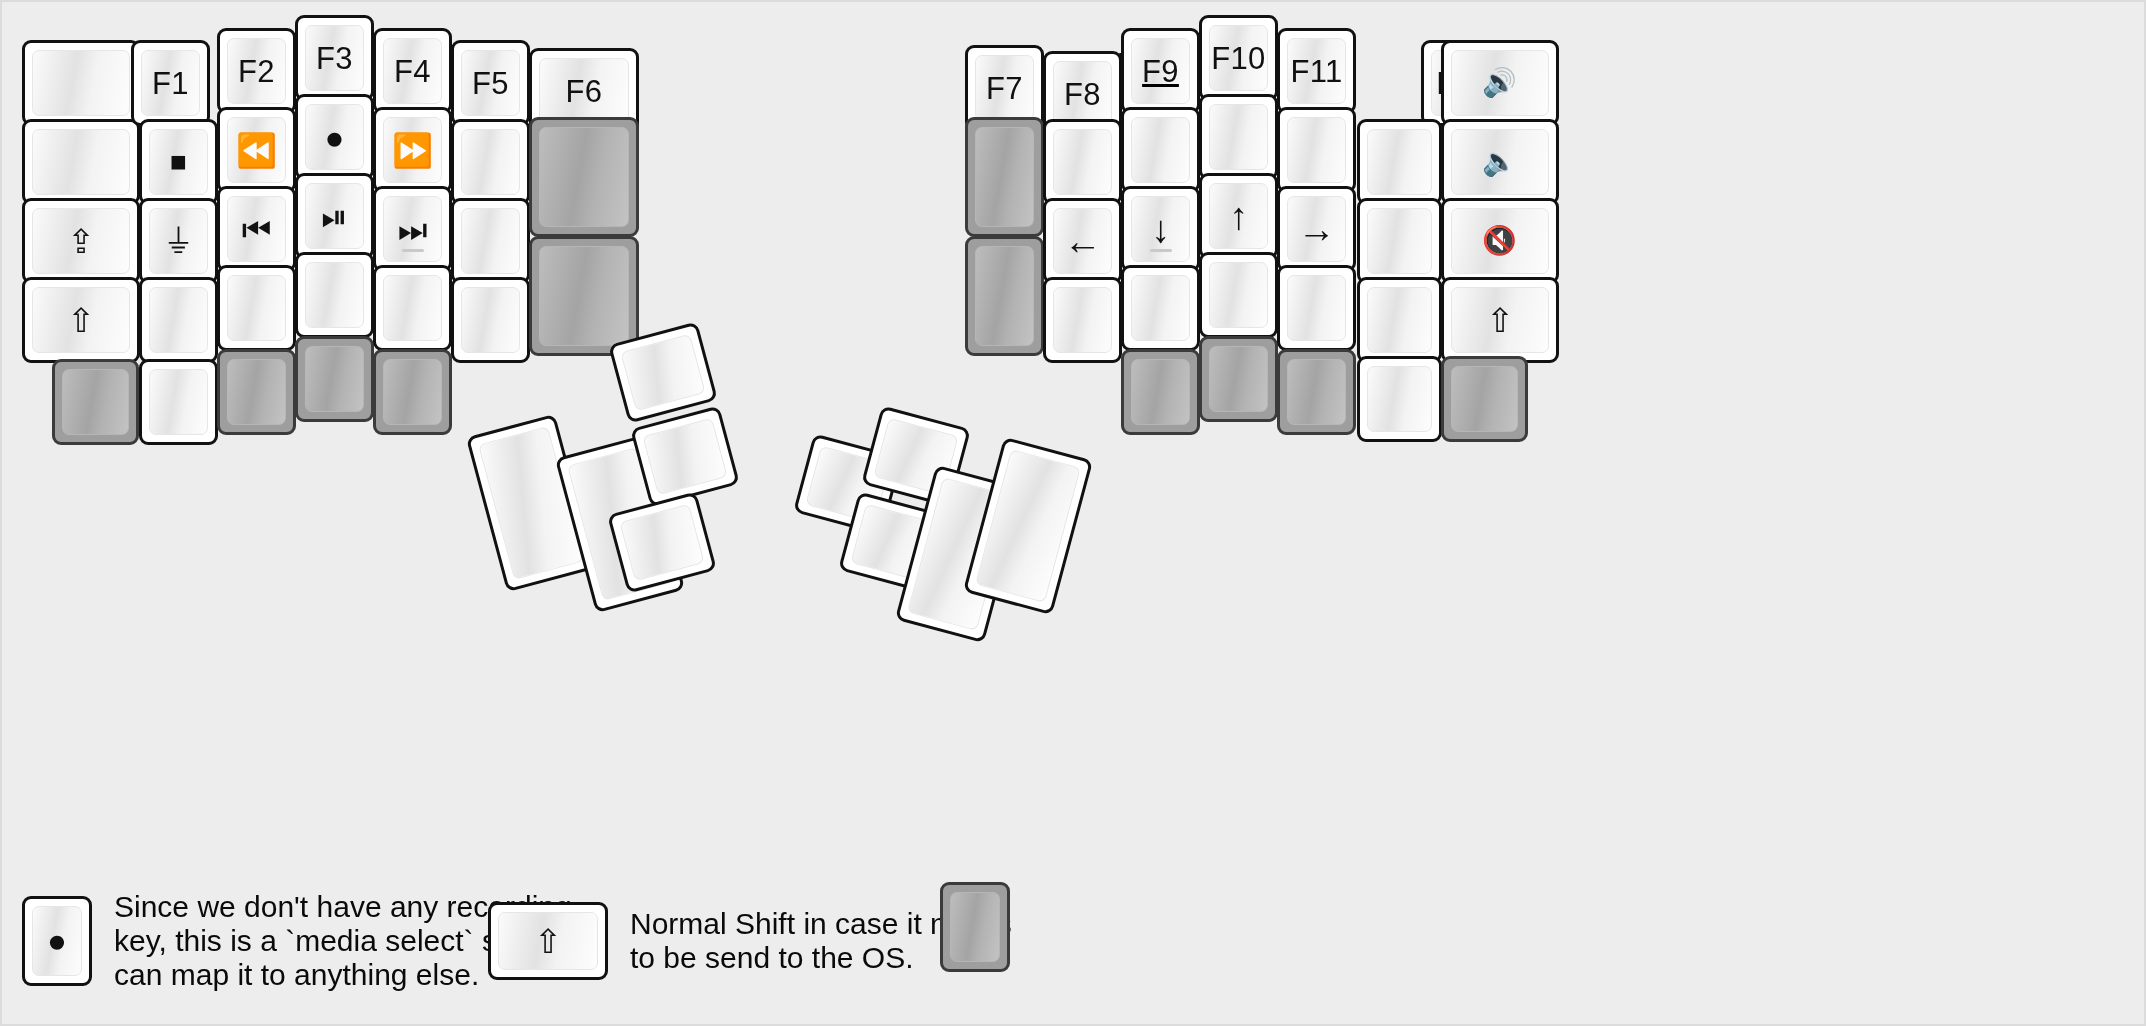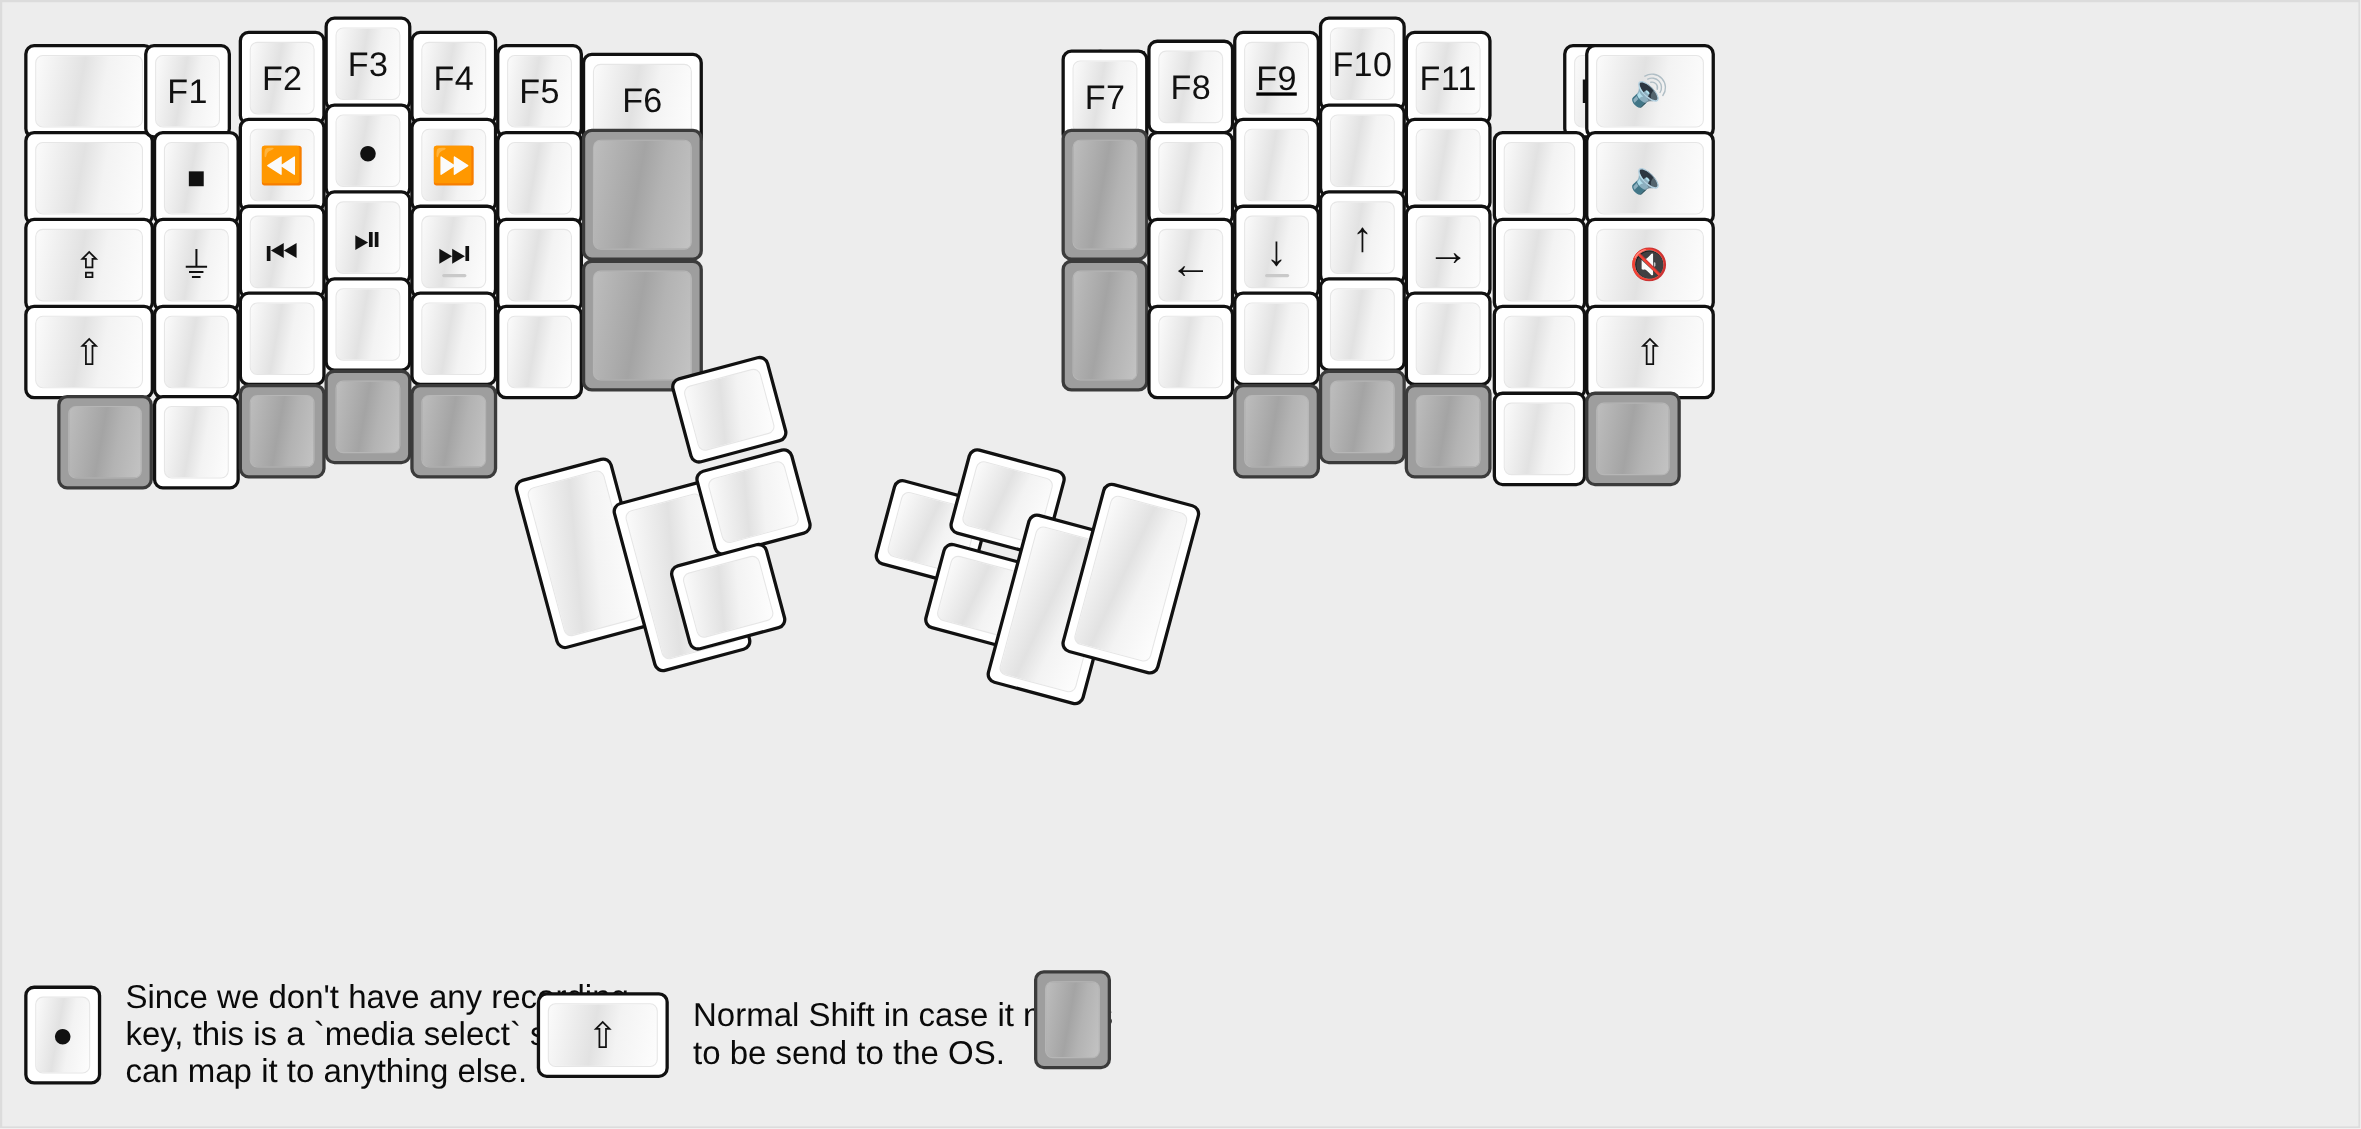--- a/index.html
+++ b/index.html
@@ -215,21 +215,21 @@
         <div class="cap">
           <span class="lbl">F7</span>
         </div>
       </div>
       <div class="key trans" style="left: 963px; top: 115px; width: 79px; height: 120px;">
         <div class="cap"></div>
       </div>
       <div class="key trans" style="left: 963px; top: 234px; width: 79px; height: 120px;">
         <div class="cap"></div>
       </div>
-      <div class="key" style="left: 1041px; top: 34px; width: 79px; height: 86px;">
+      <div class="key" style="left: 1041px; top: 49px; width: 79px; height: 86px;">
         <div class="cap">
           <span class="lbl">F8</span>
         </div>
       </div>
       <div class="key" style="left: 1041px; top: 117px; width: 79px; height: 86px;">
         <div class="cap"></div>
       </div>
       <div class="key" style="left: 1041px; top: 196px; width: 79px; height: 86px;">
         <div class="cap">
           <span class="glyph big">←</span>

